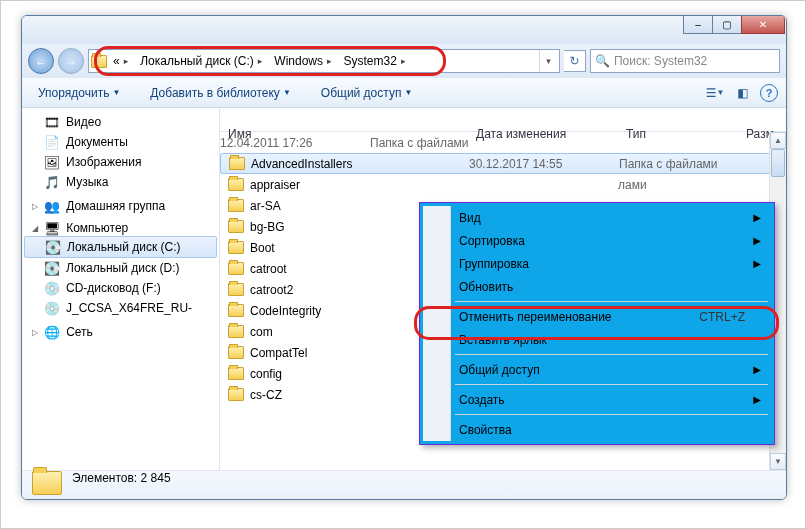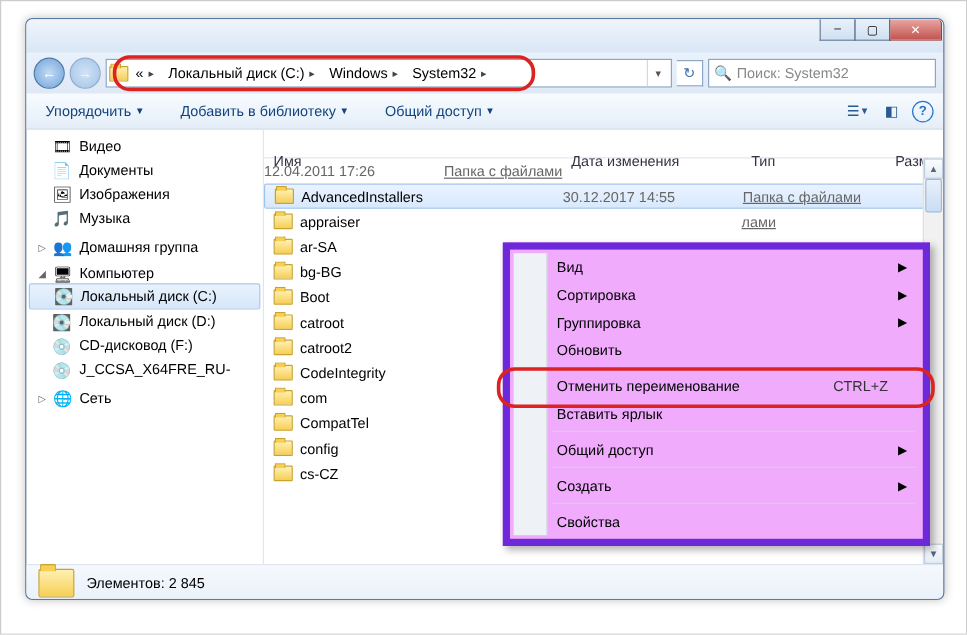--- a/index.html
+++ b/index.html
@@ -37,27 +37,27 @@
 .cols div{padding:0 8px;margin-top:28px;}
 .c-name{width:248px;}
 .c-date{width:150px;}
 .c-type{width:120px;}
 .c-size{flex:1;padding-right:14px;}
 .list{flex:1;overflow:hidden;}
 .row{display:flex;align-items:center;height:21px;}
 .row.sel{background:linear-gradient(#eaf3ff,#d8e9fd);border:1px solid #9ec4ee;border-radius:2px;}
 .row .n{width:248px;display:flex;align-items:center;gap:6px;padding-left:8px;}
 .row .d{width:150px;color:#666;}
-.row .t{width:120px;color:#666;text-decoration:underline;}
+.row .t{width:120px;color:#666;}
 .fld{width:16px;height:13px;background:linear-gradient(#fff0b3,#f6cf55);border:1px solid #caa22f;border-radius:1px;position:relative;}
 .fld:before{content:"";position:absolute;top:-3px;left:0;width:7px;height:3px;background:#f6cf55;border:1px solid #caa22f;border-bottom:none;border-radius:1px 1px 0 0;}
-.status{height:30px;border-top:1px solid #dfe6ef;background:linear-gradient(#f5f9fe,#e9f1fa);display:flex;align-items:center;padding:0 10px;gap:10px;}
+.status{height:30px;border-top:1px solid #dfe6ef;background:linear-gradient(#f5f9fe,#e9f1fa);display:flex;padding:0 10px;gap:10px;}
 .bigfld{width:30px;height:24px;background:linear-gradient(#fff0b3,#f6cf55);border:1px solid #caa22f;border-radius:2px;position:relative;}
 .bigfld:before{content:"";position:absolute;top:-5px;left:0;width:12px;height:5px;background:#f6cf55;border:1px solid #caa22f;border-bottom:none;border-radius:2px 2px 0 0;}
-.ctxmenu{position:absolute;top:186px;left:397px;width:356px;background:#f0abfc;border:6px solid #6d28d9;box-shadow:3px 3px 6px rgba(0,0,0,.3);padding:3px;}
+.ctxmenu{position:absolute;top:186px;left:397px;width:356px;background:#0ea5e9;border:1px solid #6d28d9;box-shadow:3px 3px 6px rgba(0,0,0,.3);padding:3px;}
 .ctxmenu .strip{position:absolute;top:3px;bottom:3px;left:3px;width:28px;background:#eef1f5;border-right:1px solid #d9dde3;}
 .mi{position:relative;height:23px;display:flex;align-items:center;padding-left:36px;z-index:1;}
 .mi .arr{position:absolute;right:10px;font-size:10px;}
 .mi .sc{position:absolute;right:26px;color:#333;}
 .sep{height:1px;background:#d0d4da;margin:3px 3px 3px 32px;}
 .ring2{position:absolute;top:290px;left:392px;width:365px;height:34px;border:3px solid #d22;border-radius:15px;pointer-events:none;z-index:5;}
 .scrollbar{position:absolute;right:0;top:24px;bottom:0;width:17px;background:#f1f1f1;border-left:1px solid #e0e0e0;}
 .sb-btn{height:17px;background:linear-gradient(#fbfcfe,#e5ecf5);border:1px solid #c0cede;display:flex;align-items:center;justify-content:center;font-size:8px;color:#567;}
 .sb-thumb{position:absolute;top:17px;left:1px;right:1px;height:28px;background:linear-gradient(#e7f0fb,#c9ddf3);border:1px solid #9bb9db;border-radius:2px;}
 .watermark{position:absolute;color:rgba(120,120,140,.2);font-style:italic;font-family:cursive;font-size:20px;pointer-events:none;transform:rotate(-2deg);}

